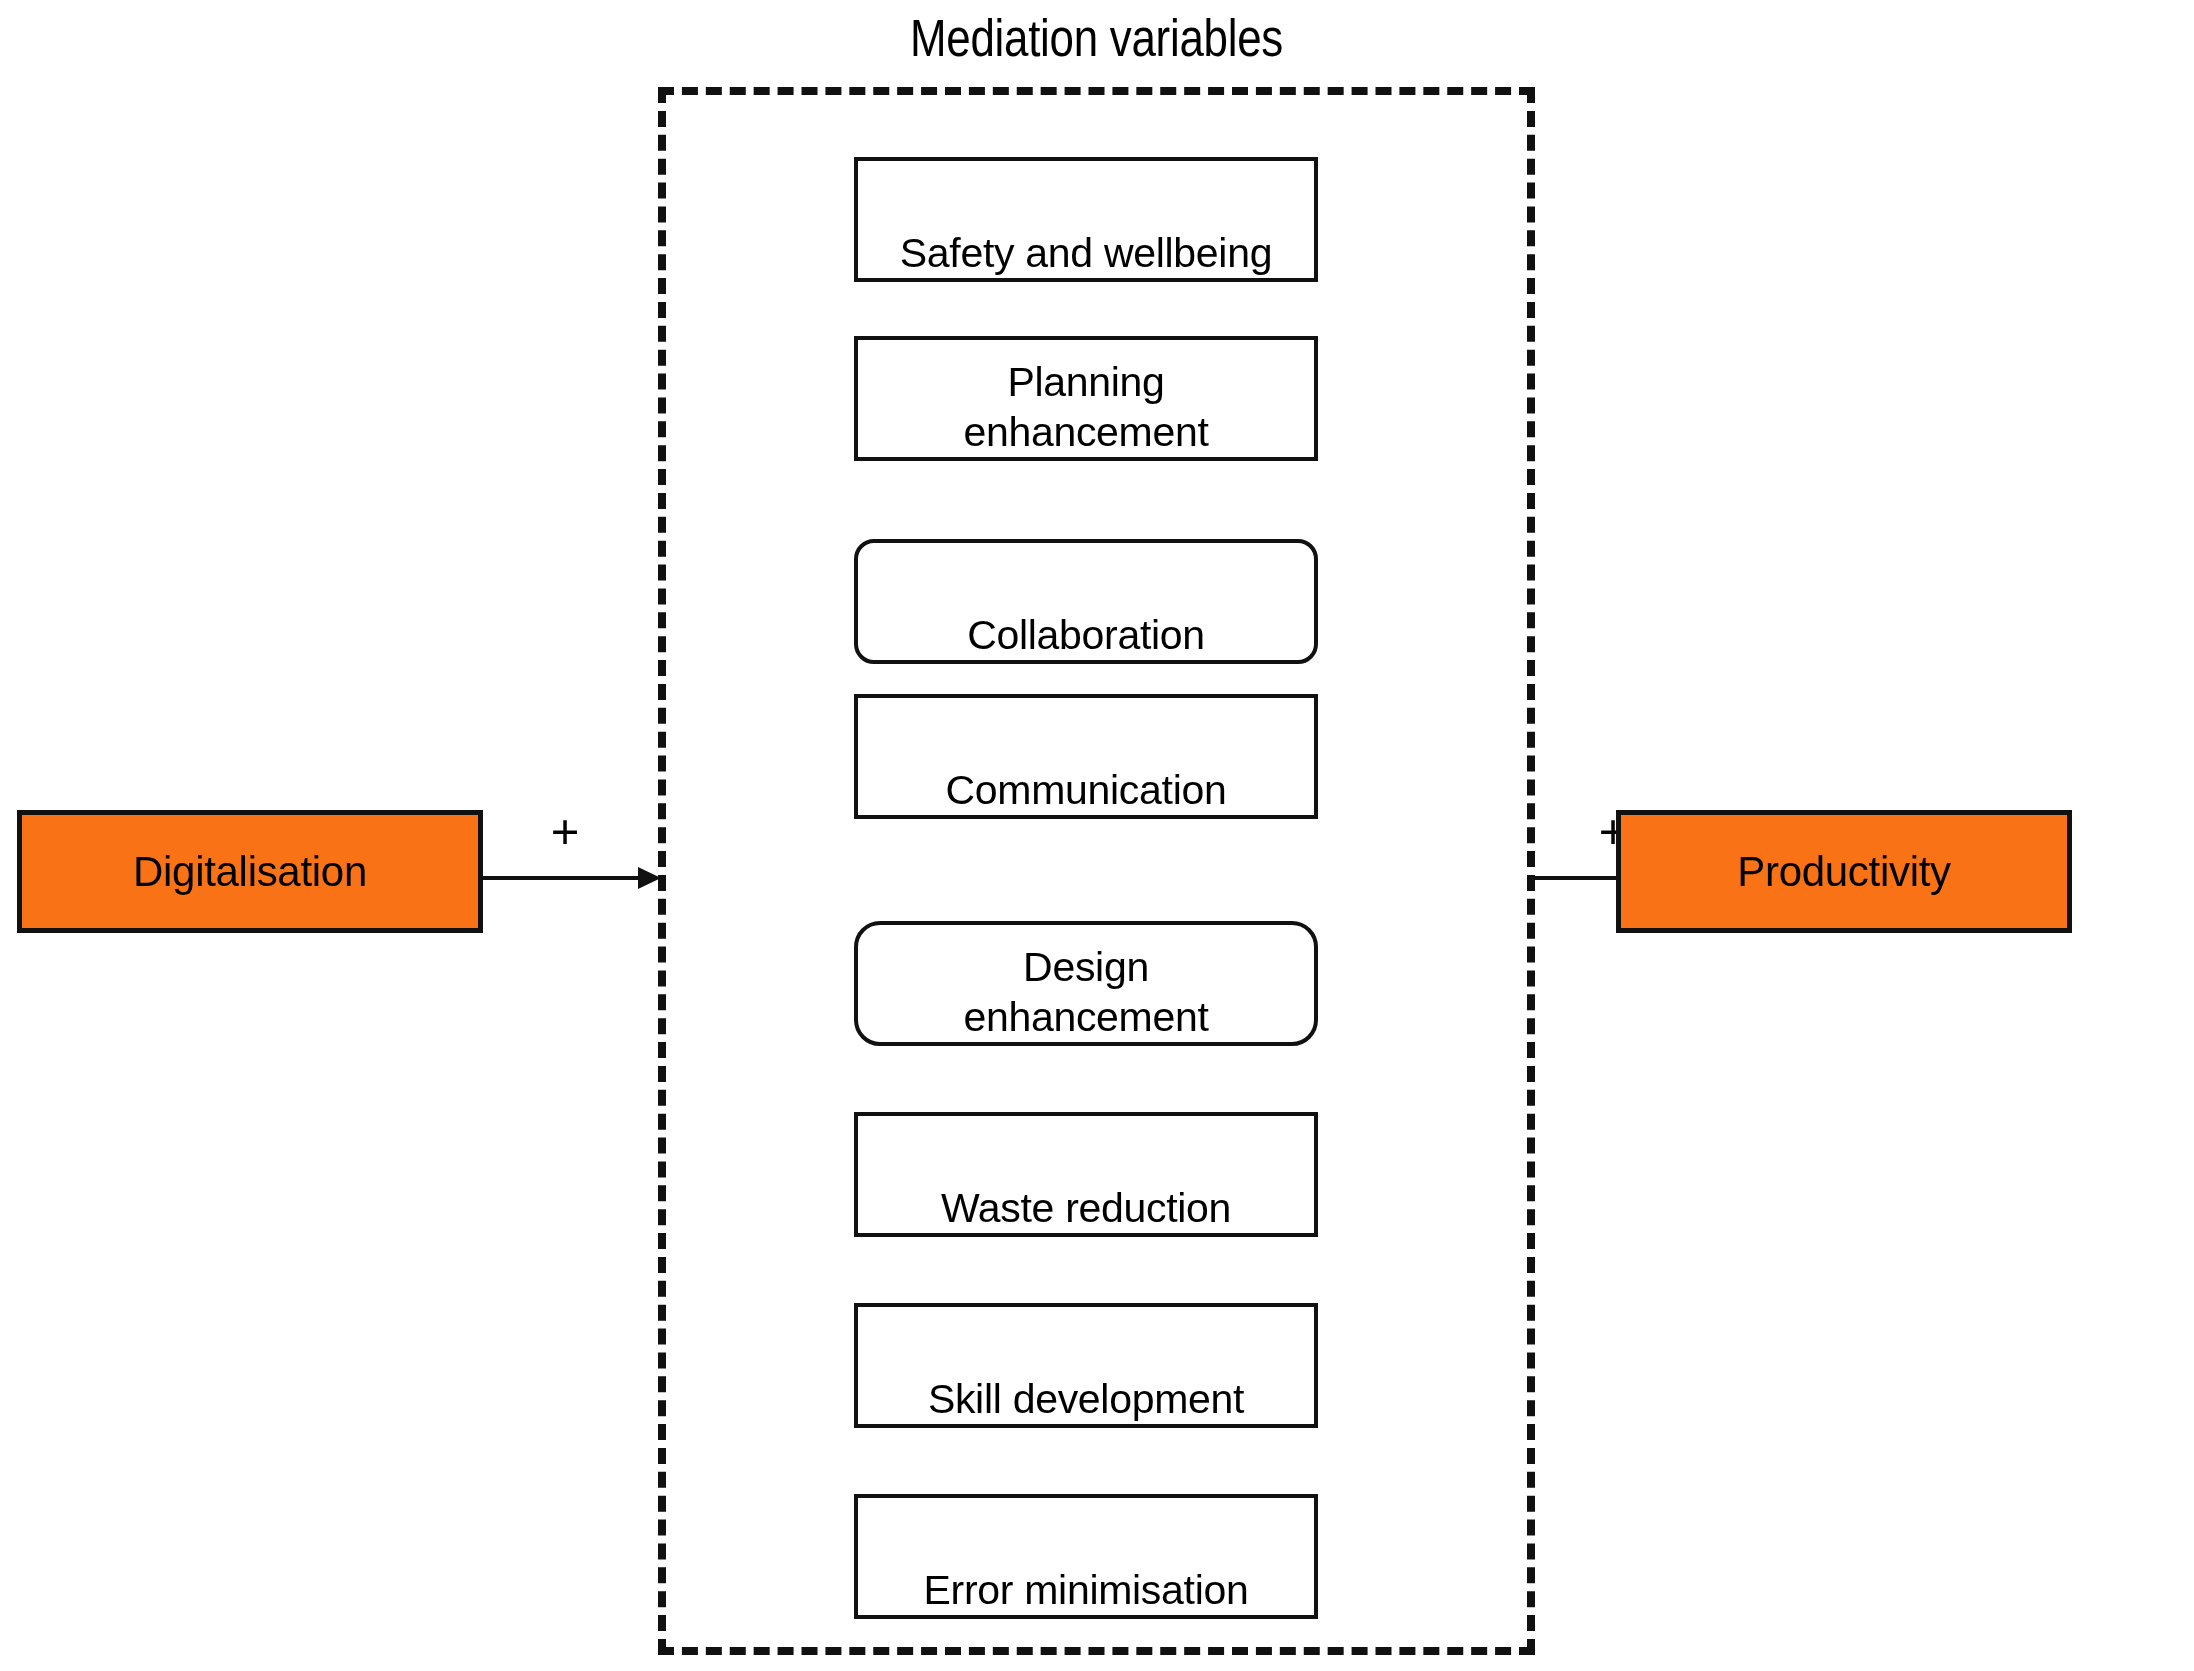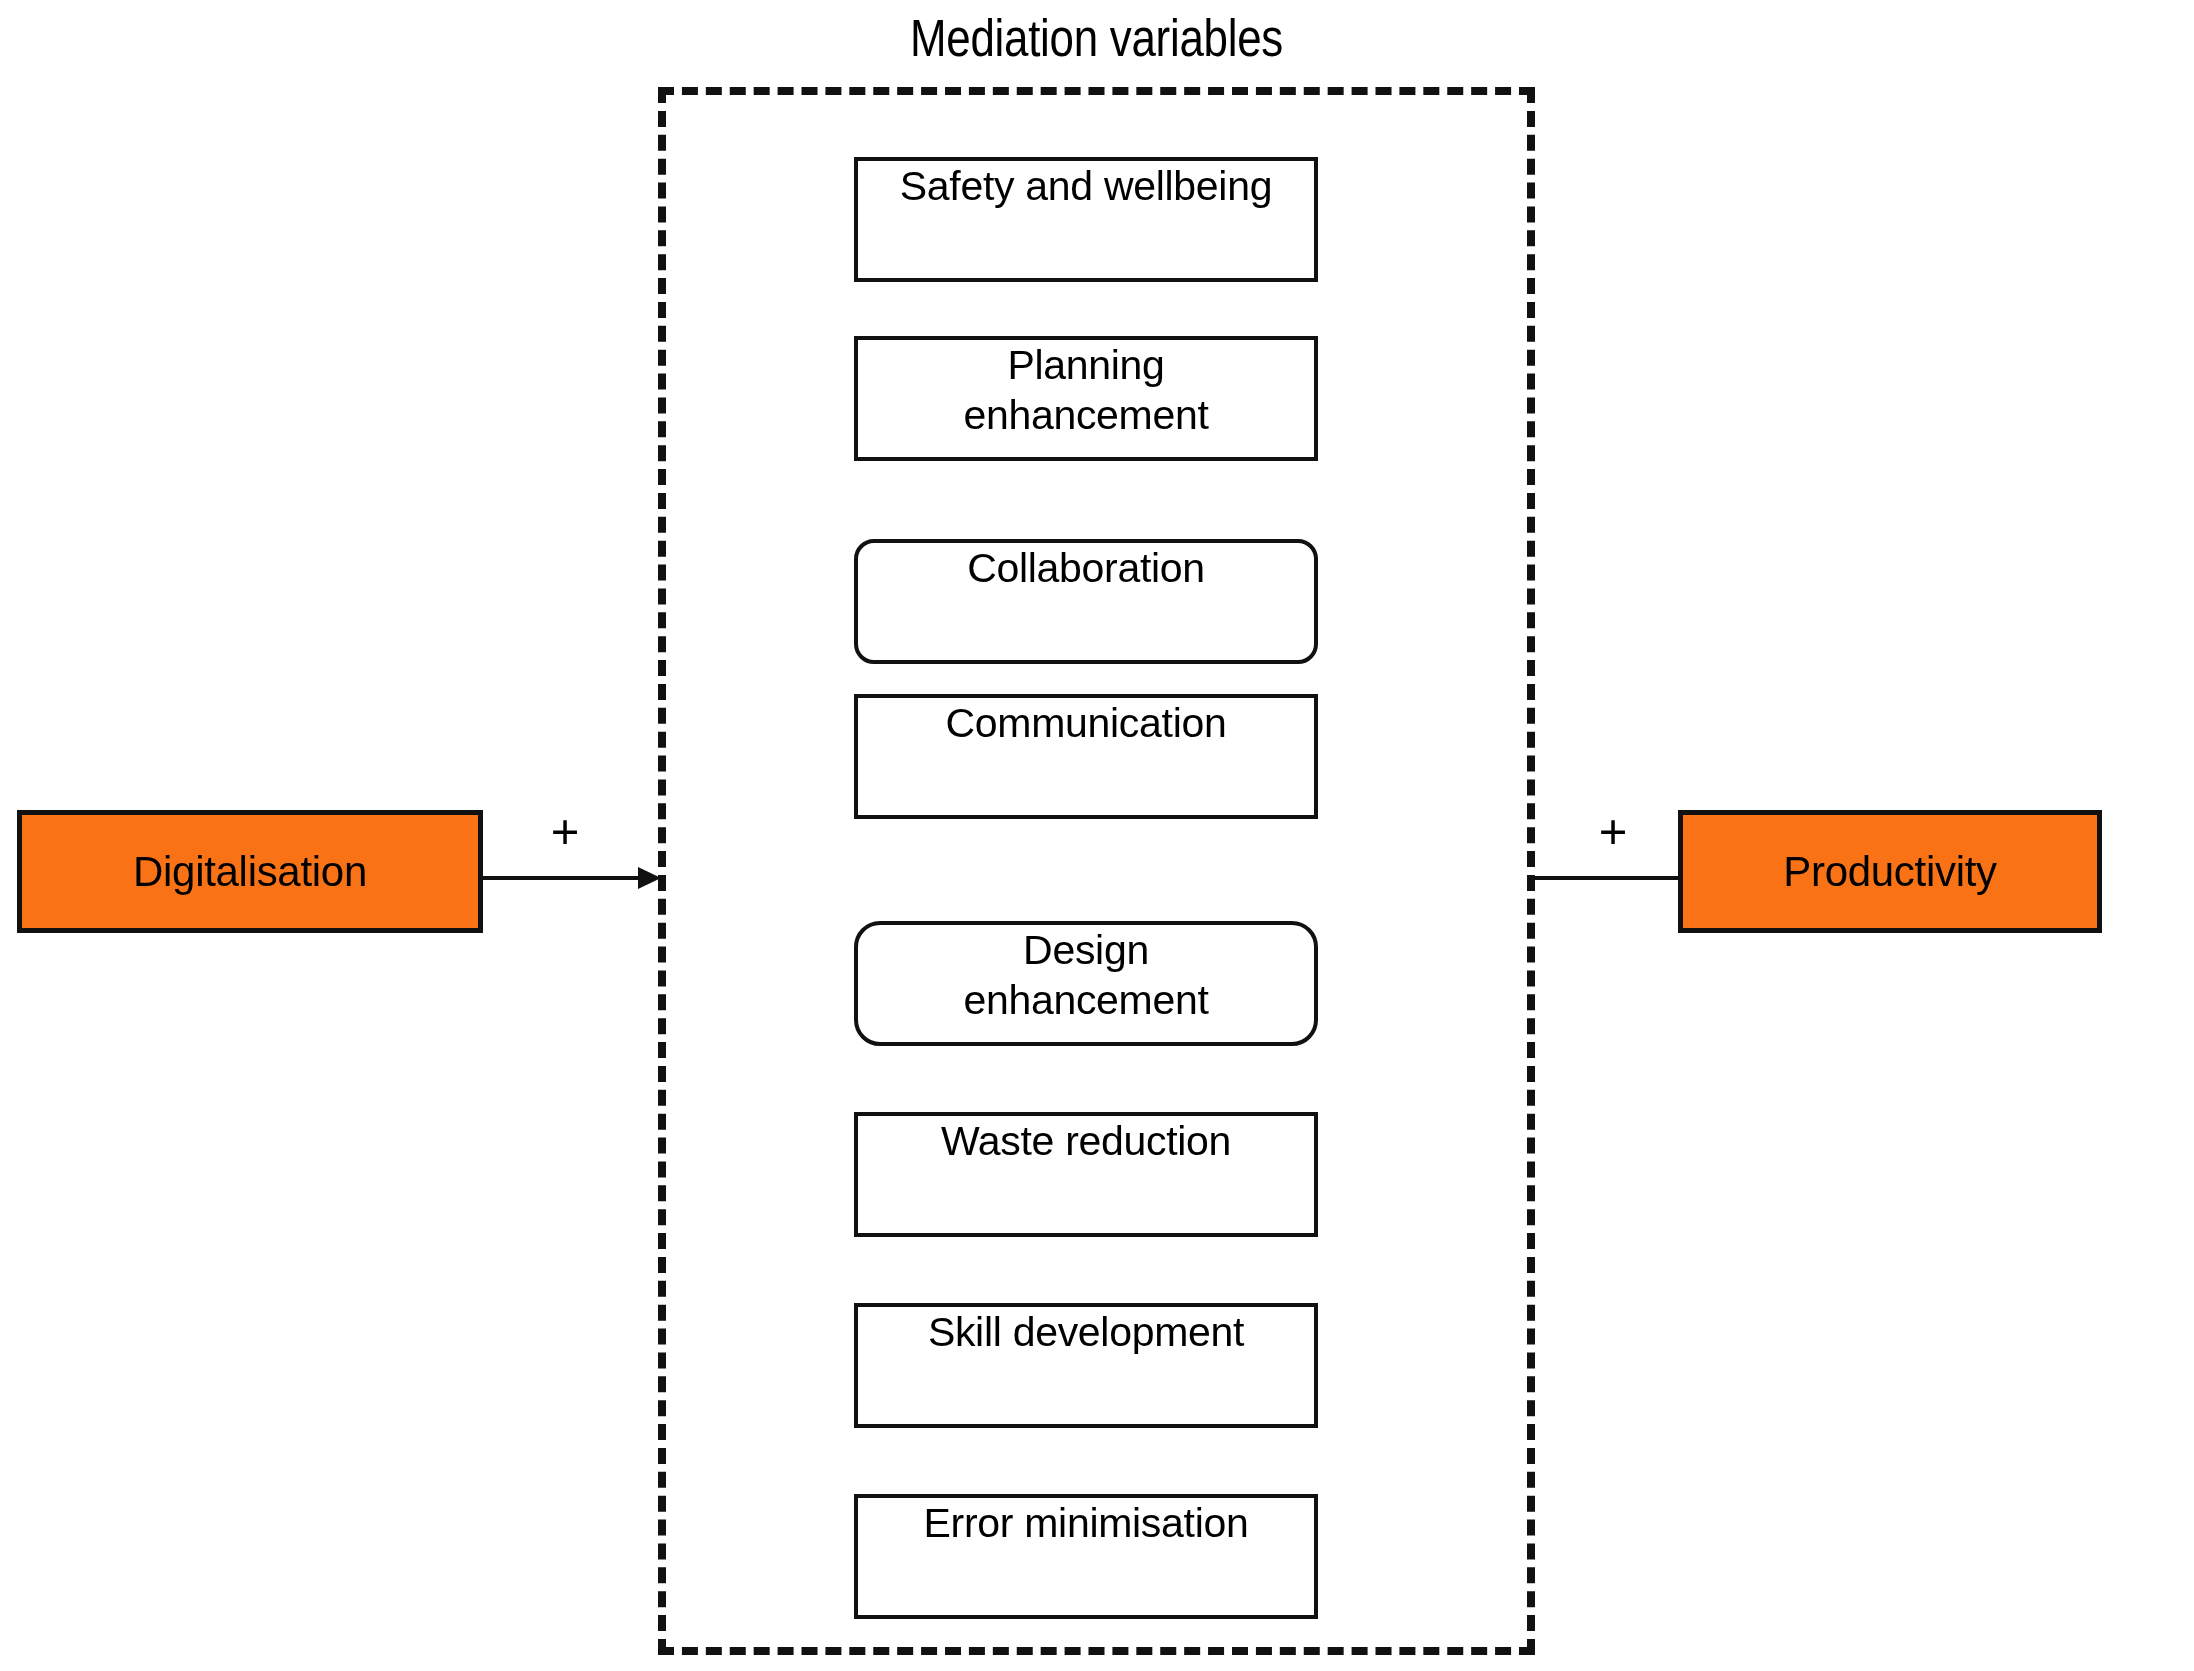--- a/index.html
+++ b/index.html
@@ -49,21 +49,21 @@
   
   .mediation-box {
     position: absolute;
     left: 854px;
     width: 464px;
     height: 125px;
     box-sizing: border-box;
     border: 4.6px solid #111111;
     background: #ffffff;
     display: flex;
-    align-items: flex-start;
+    align-items: flex-end;
     justify-content: center;
     text-align: center;
   }
   .mediation-box .box-label {
     font-size: 41px;
     line-height: 50px;
     letter-spacing: -0.3px;
     padding: 0 6.6px;
     white-space: pre-line;
   }
@@ -89,21 +89,21 @@
     align-items: center;
     justify-content: center;
     text-align: center;
   }
   .endpoint-box .box-label {
     font-size: 42px;
     line-height: 51px;
     letter-spacing: -0.3px;
   }
   #box-digitalisation { left: 17px;   width: 466px; }
-  #box-productivity   { left: 1678px; width: 424px; }
+  #box-productivity   { left: 1616px; width: 456px; }
 
   
   .arrow {
     position: absolute;
     top: 865px;
     height: 26px;
   }
   .arrow .shaft {
     position: absolute;
     top: 11px;

